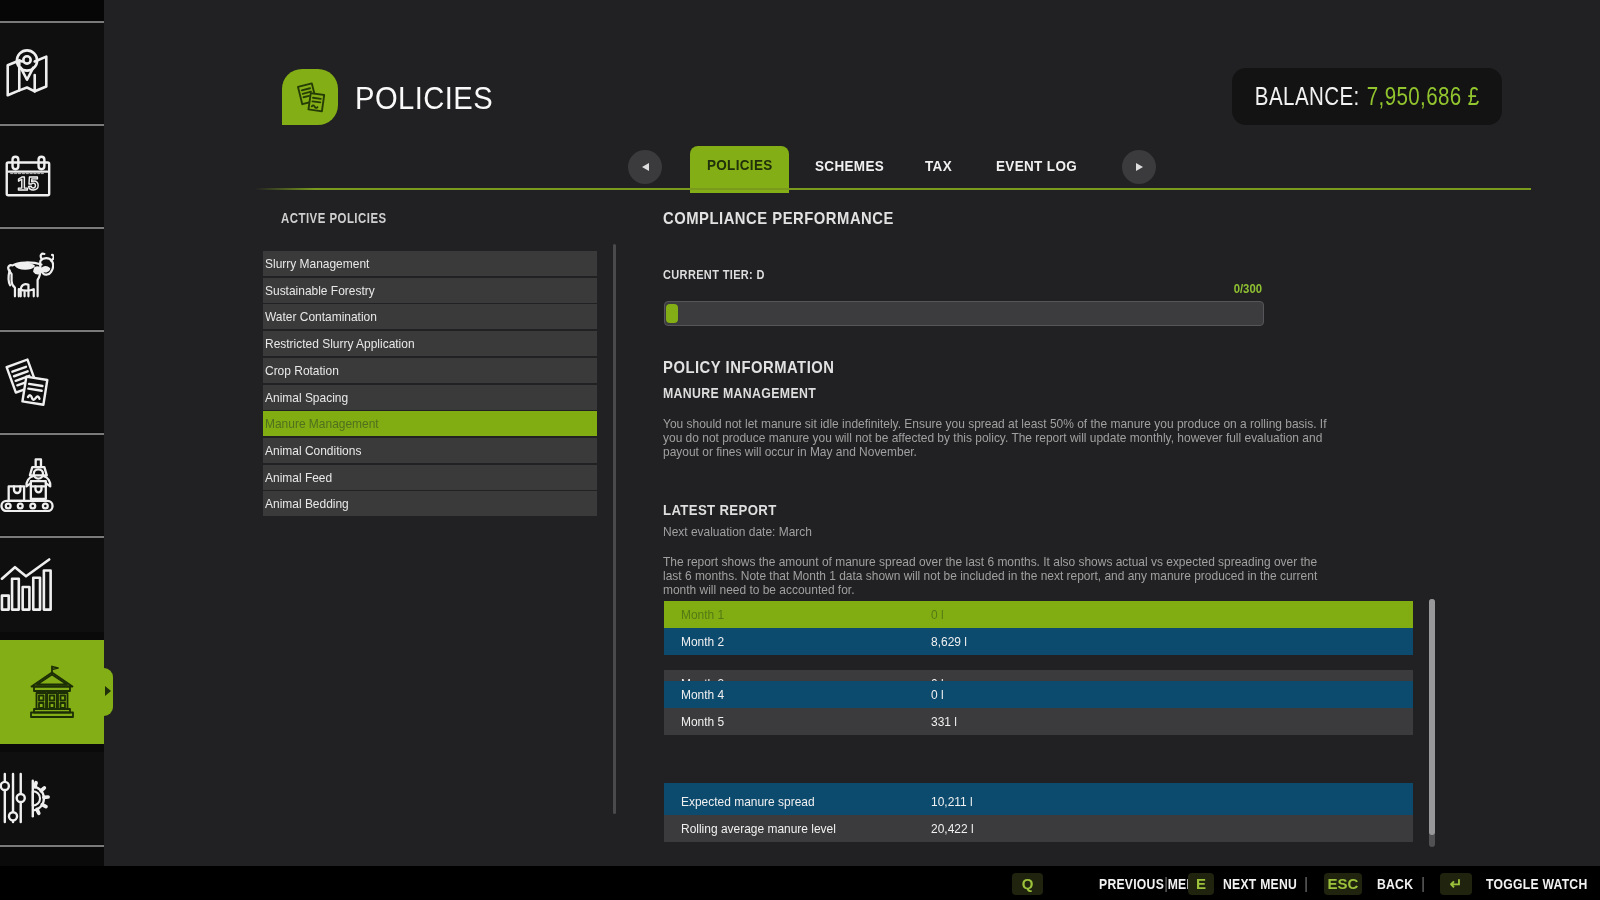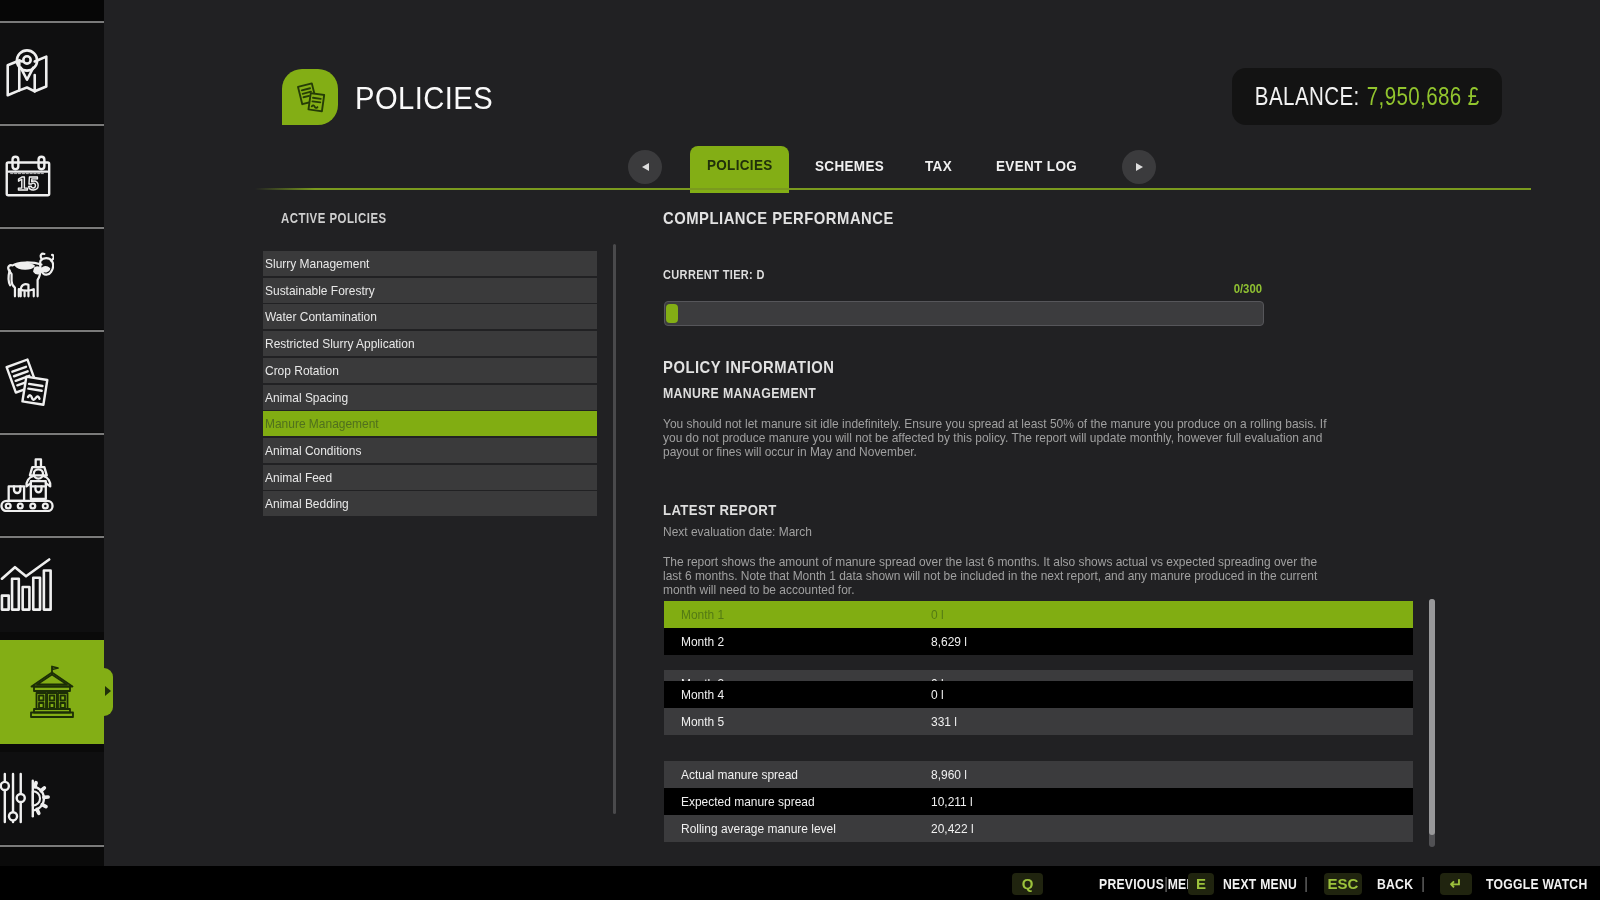--- a/index.html
+++ b/index.html
@@ -36,21 +36,21 @@
   .h2{position:absolute;font-size:14px;font-weight:bold;color:#dedede;letter-spacing:.4px;transform:scaleX(.88);transform-origin:left center;white-space:nowrap;}
   .body{position:absolute;font-size:13px;color:#a0a0a0;line-height:14.1px;transform:scaleX(.92);transform-origin:left center;white-space:nowrap;}
   #tier0{left:1214px;top:281px;width:48px;text-align:right;font-size:13px;font-weight:bold;color:#8fc032;transform:scaleX(.87);transform-origin:right center;}
   #pbar{left:664px;top:301px;width:598px;height:23px;background:#3c3c3e;border:1px solid #56565a;border-radius:4px;}
   #pthumb{left:666px;top:304px;width:12px;height:19px;background:#83ae15;border-radius:4px;}
   
   #tablewrap{left:664px;top:601px;width:749px;height:254px;overflow:hidden;}
   .trow{position:absolute;left:0;width:749px;height:27px;font-size:13px;color:#f0f0f0;line-height:27px;}
   .trow .c1{position:absolute;left:17px;transform:scaleX(.92);transform-origin:left center;white-space:nowrap;}
   .trow .c2{position:absolute;left:267px;transform:scaleX(.92);transform-origin:left center;white-space:nowrap;}
-  .trow.d{background:#000000;}
+  .trow.d{background:#0c4a6e;}
   .trow.l{background:#3b3b3d;}
   .trow.g{background:#81ad12;color:#547a14;}
   #tscrolltrack{left:1429px;top:599px;width:6px;height:248px;background:#515154;border-radius:3px;}
   #tscroll{left:1429px;top:599px;width:6px;height:236px;background:#98989a;border-radius:3px;}
   
   #bbar{left:0;top:866px;width:1600px;height:34px;background:#000;}
   .bitem{position:absolute;top:866px;height:34px;display:flex;align-items:center;white-space:nowrap;}
   .key{background:#20240f;color:#9cc23c;font-weight:bold;font-size:15px;border-radius:4px;height:22px;display:flex;align-items:center;justify-content:center;margin-top:1px;}
   .blab{color:#f2f2f2;font-weight:bold;font-size:14px;letter-spacing:.3px;margin-top:1px;transform:scaleX(.87);transform-origin:left center;white-space:nowrap;}
   .bsep{color:#6a6a6a;font-size:16px;margin-top:1px;}
@@ -277,24 +277,20 @@
       <span class="c2">0 l</span>
     </div>
   <div class="trow l" style="top:106.8px;">
       <span class="c1">Month 5</span>
       <span class="c2">331 l</span>
     </div>
   <div class="trow d" style="top:133.5px;margin-top:48px;">
       <span class="c1">Month 6</span>
       <span class="c2">0 l</span>
     </div>
-  <div class="trow l" style="top:160.2px;">
-      <span class="c1">Actual manure spread</span>
-      <span class="c2">8,960 l</span>
-    </div>
   <div class="trow d" style="top:186.9px;">
       <span class="c1">Expected manure spread</span>
       <span class="c2">10,211 l</span>
     </div>
   <div class="trow l" style="top:213.6px;">
       <span class="c1">Rolling average manure level</span>
       <span class="c2">20,422 l</span>
     </div>
 </div>
 <div id="tscrolltrack" class="abs"></div>

